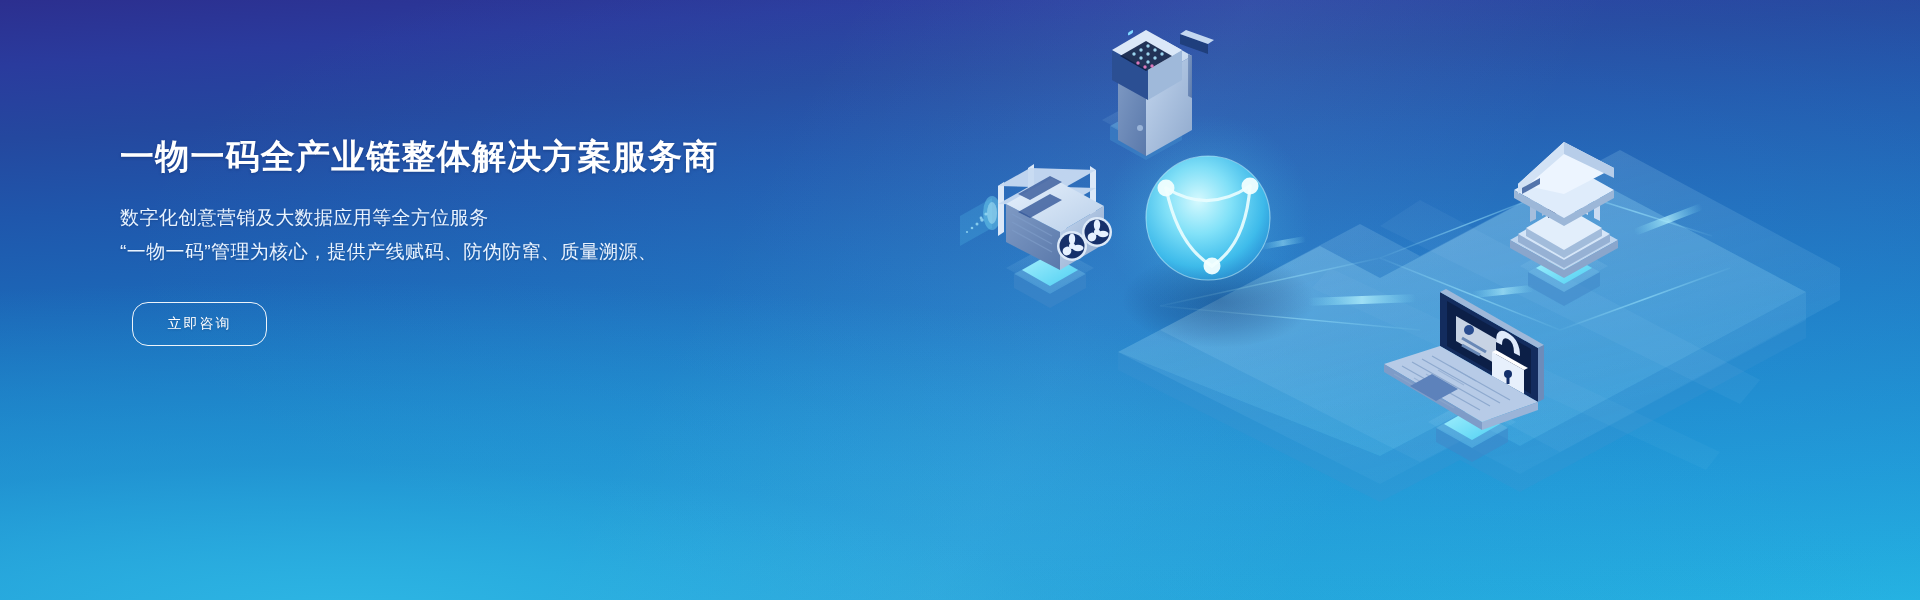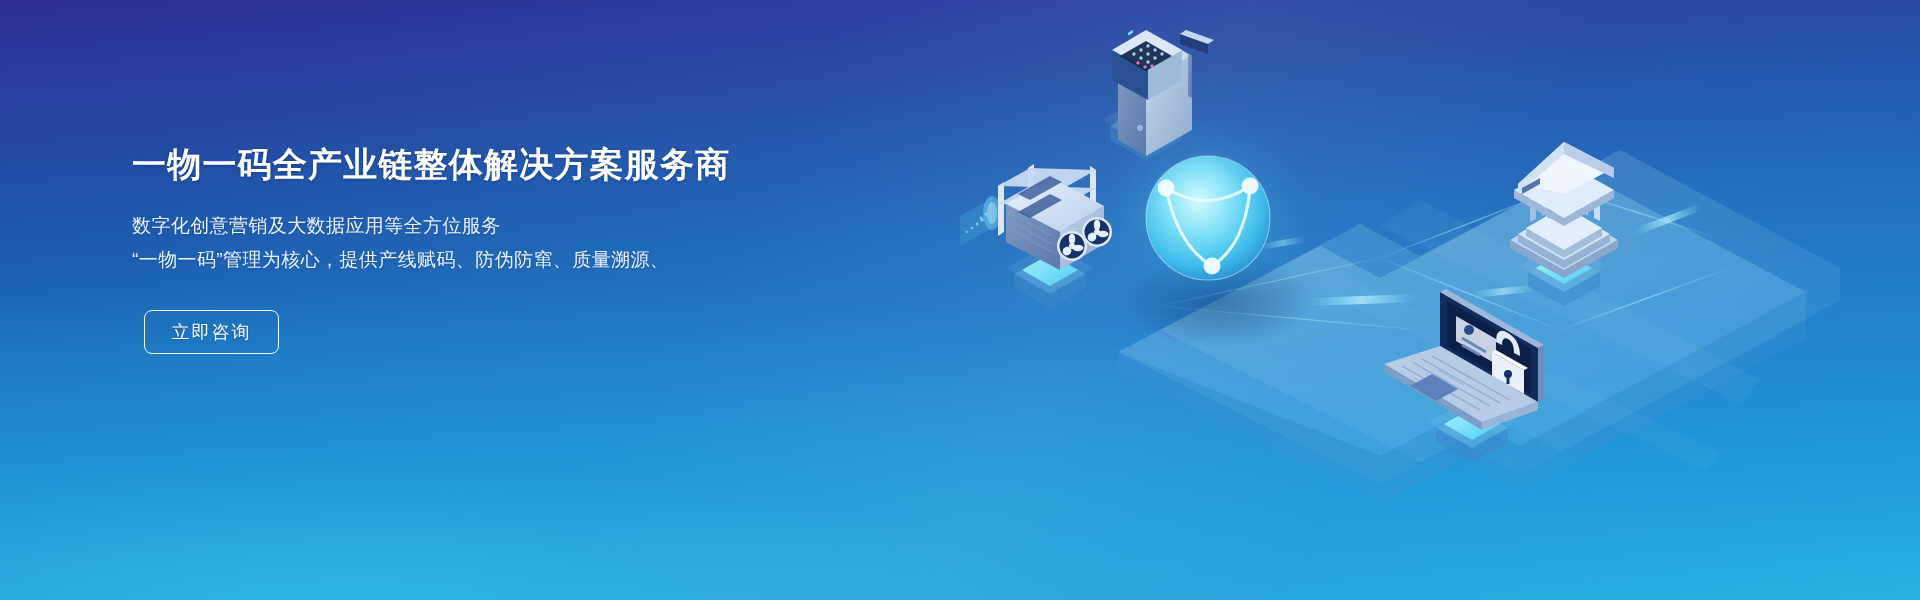--- a/index.html
+++ b/index.html
@@ -35,42 +35,42 @@
     pointer-events:none;
   }
   .vign{
     position:absolute; inset:0;
     background:radial-gradient(120% 120% at 72% 42%, rgba(120,200,255,0.12) 0%, rgba(0,0,0,0) 55%);
     pointer-events:none;
   }
 
   
   .copy{
-    position:absolute; left:120px; top:144px; width:640px;margin-left:12px;
+    position:absolute; left:120px; top:136px; width:640px;
   }
   .headline{
     font-size:34px; font-weight:bold; color:#ffffff;
     letter-spacing:1.2px; line-height:1.2;
     text-shadow:0 1px 3px rgba(10,30,80,0.35);
     white-space:nowrap;
   }
   .sub{
     margin-top:24px;
     font-size:19px; color:#eaf4ff; line-height:1.78;
     letter-spacing:0.4px; font-weight:normal;
     text-shadow:0 1px 2px rgba(10,30,80,0.25);
   }
   .sub .l{ display:block; }
   .cta{
     margin-top:34px; margin-left:12px;
     display:inline-flex; align-items:center; justify-content:center;
     width:135px; height:44px;
     border:1.6px solid rgba(255,255,255,0.92);
-    border-radius:8px;
-    color:#ffffff; font-size:18px; letter-spacing:2px;
+    border-radius:16px;
+    color:#ffffff; font-size:14px; letter-spacing:2px;
     background:transparent; cursor:pointer;
     text-shadow:0 1px 2px rgba(10,30,80,0.25);
   }
 
   
   .art{
     position:absolute; left:860px; top:0; width:1060px; height:600px;
   }
   .art svg{ display:block; width:1060px; height:600px; }
 </style>

